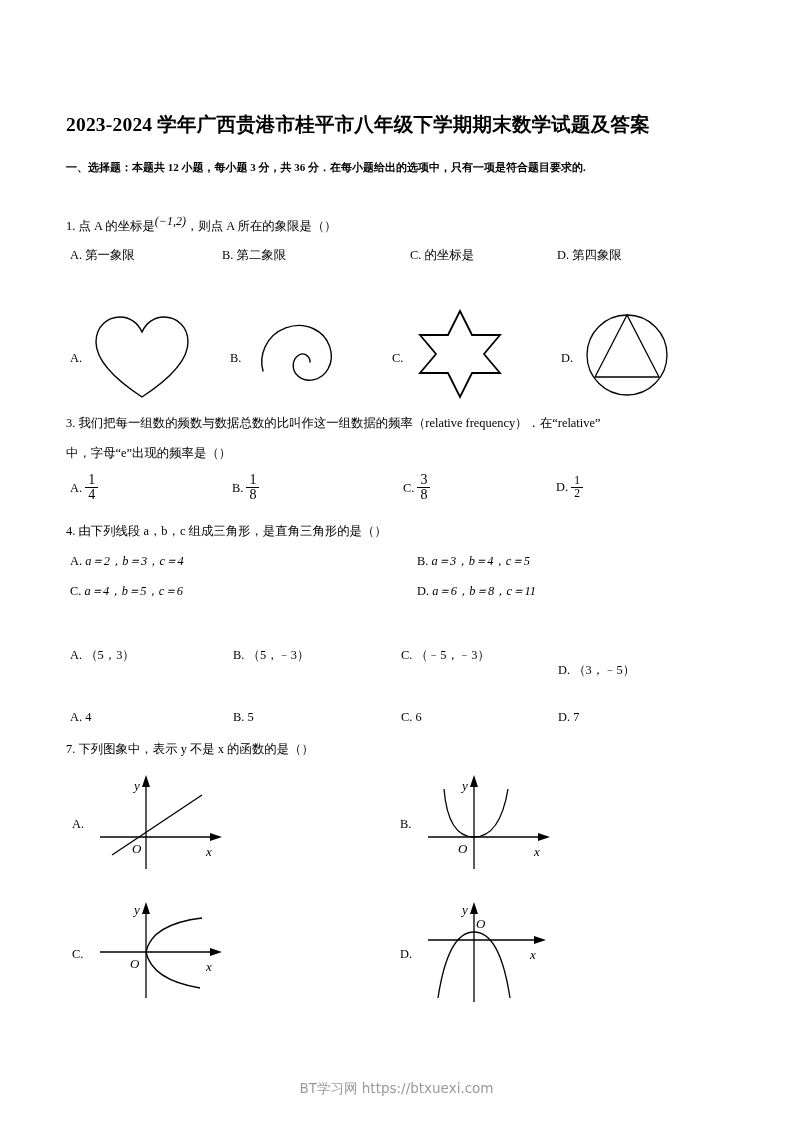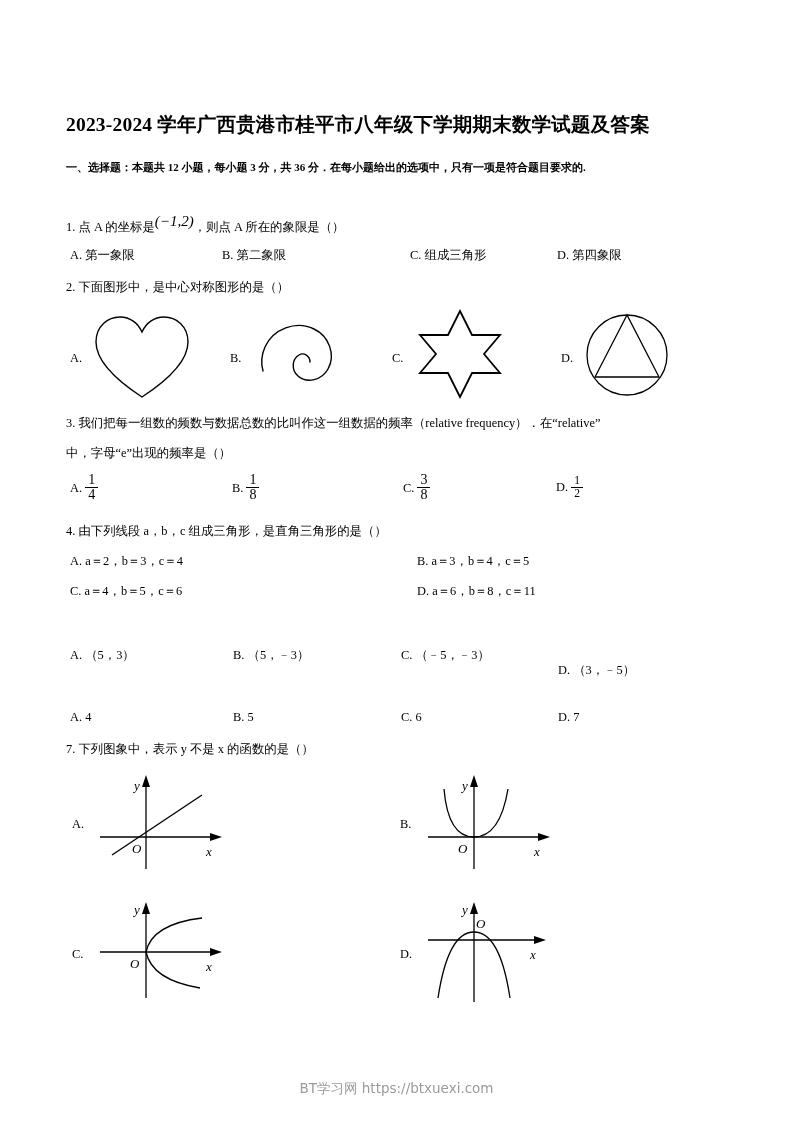--- a/index.html
+++ b/index.html
@@ -55,25 +55,25 @@
     line-height: 22px;
     white-space: nowrap;
   }
 
   .opt {
     position: absolute;
     font-size: 12.4px;
     line-height: 22px;
     white-space: nowrap;
   }
-  .ital { }
+  .ital { font-style: italic; }
 
   
   .mathcoord {
-    font-size: 15px;
+    font-size: 12px;
     font-style: italic;
     position: relative;
     top: -5px;
   }
 
   
   .frac {
     display: inline-block;
     vertical-align: middle;
     text-align: center;
@@ -132,31 +132,27 @@
   <div class="opt" style="left:70px; top:232px;">
     <span>A.</span>
     <span>第一象限</span>
   </div>
   <div class="opt" style="left:222px; top:232px;">
     <span>B.</span>
     <span>第二象限</span>
   </div>
   <div class="opt" style="left:410px; top:232px;">
     <span>C.</span>
-    <span>组成三角形</span>
+    <span>的坐标是</span>
   </div>
   <div class="opt" style="left:557px; top:232px;text-align:center;">
     <span>D.</span>
     <span>第四象限</span>
   </div>
 
-  <div class="qtext" style="left:66px; top:264px;">
-    <span>2.</span>
-    <span>下面图形中，是中心对称图形的是（）</span>
-  </div>
 
   <div class="figlabel" style="left:70px; top:339px;">A.</div>
   <svg class="fig" style="left:92px; top:298px;" width="100" height="90" viewBox="0 0 100 90">
     <path d="M50 87 C 18 66, 4 48, 4 32 C 4 16, 16 7, 28 7 C 38 7, 46 13, 50 22 C 54 13, 62 7, 72 7 C 84 7, 96 16, 96 32 C 96 48, 82 66, 50 87 Z" fill="none" stroke="#000" stroke-width="1.4"></path>
   </svg>
 
   <div class="figlabel" style="left:230px; top:339px;">B.</div>
   <svg class="fig" style="left:252px; top:298px;" width="110" height="90" viewBox="0 0 110 90">
     <path d="M58 52
              C 58 46, 52 42, 47 45

